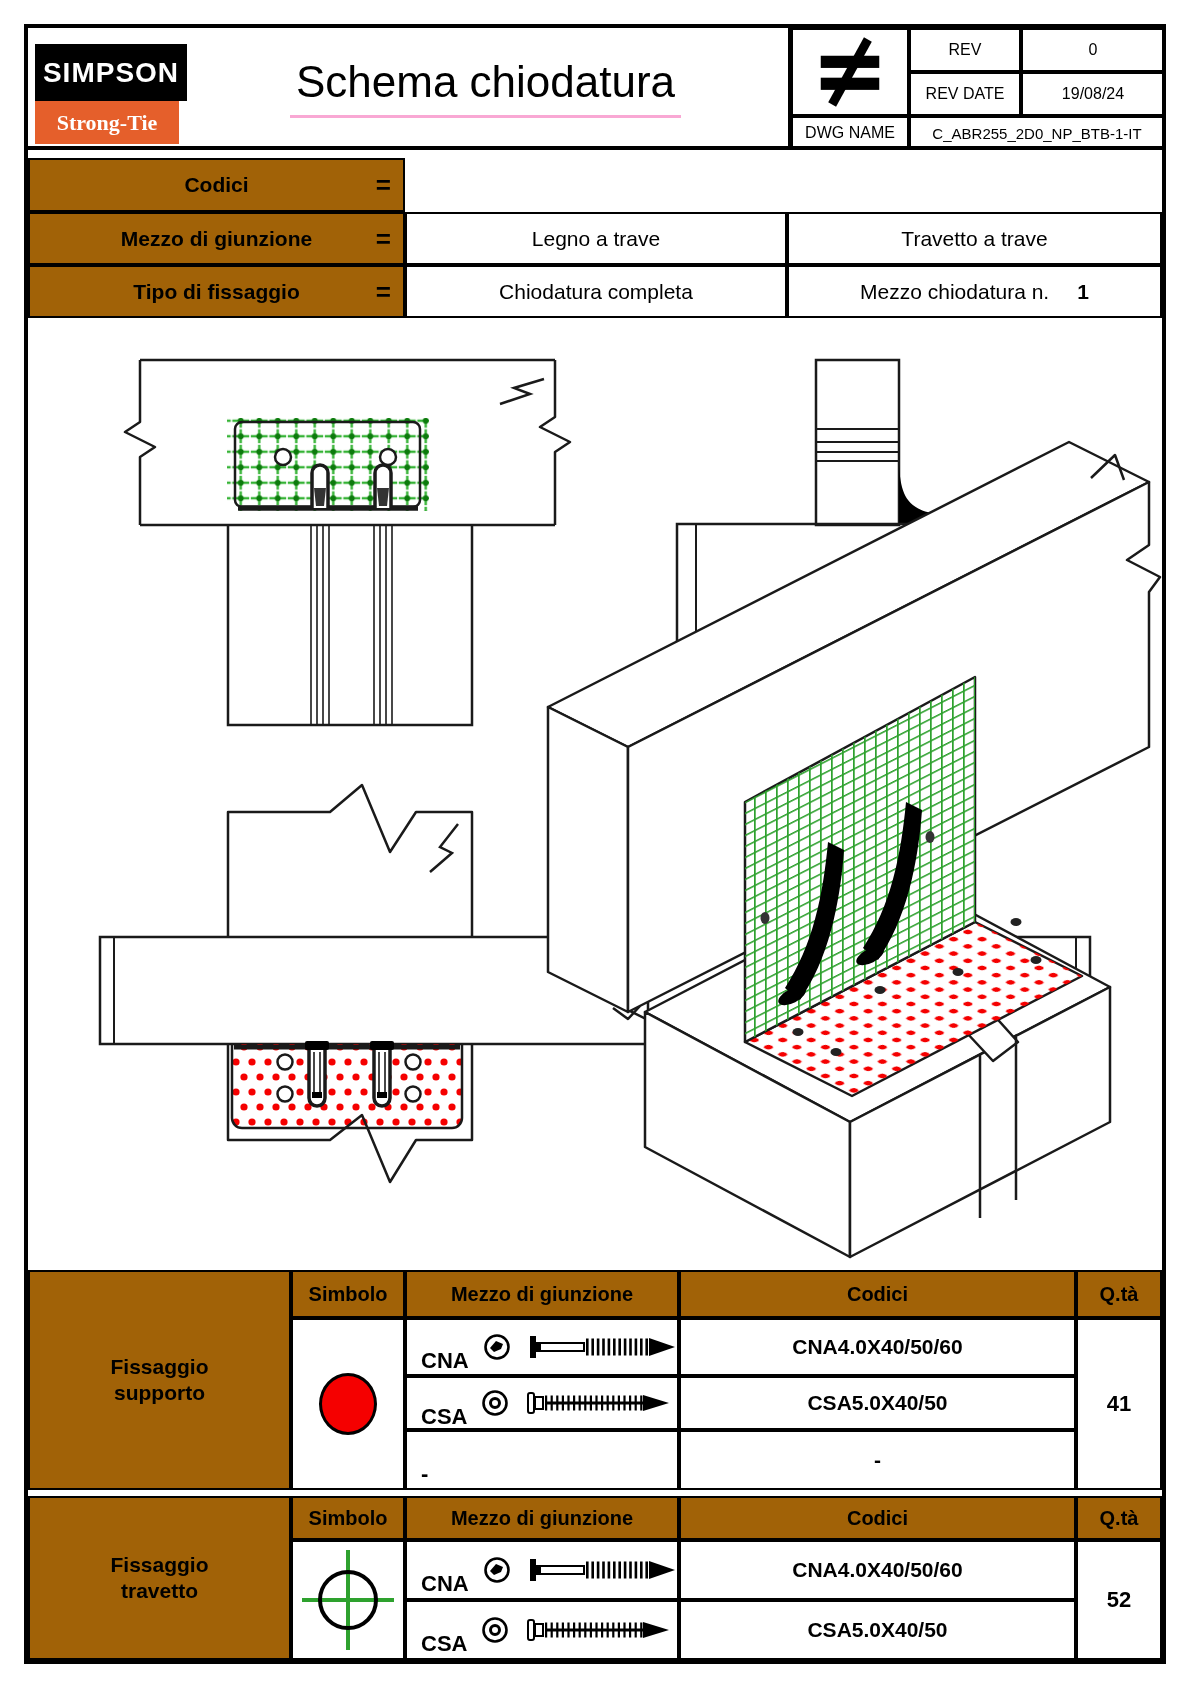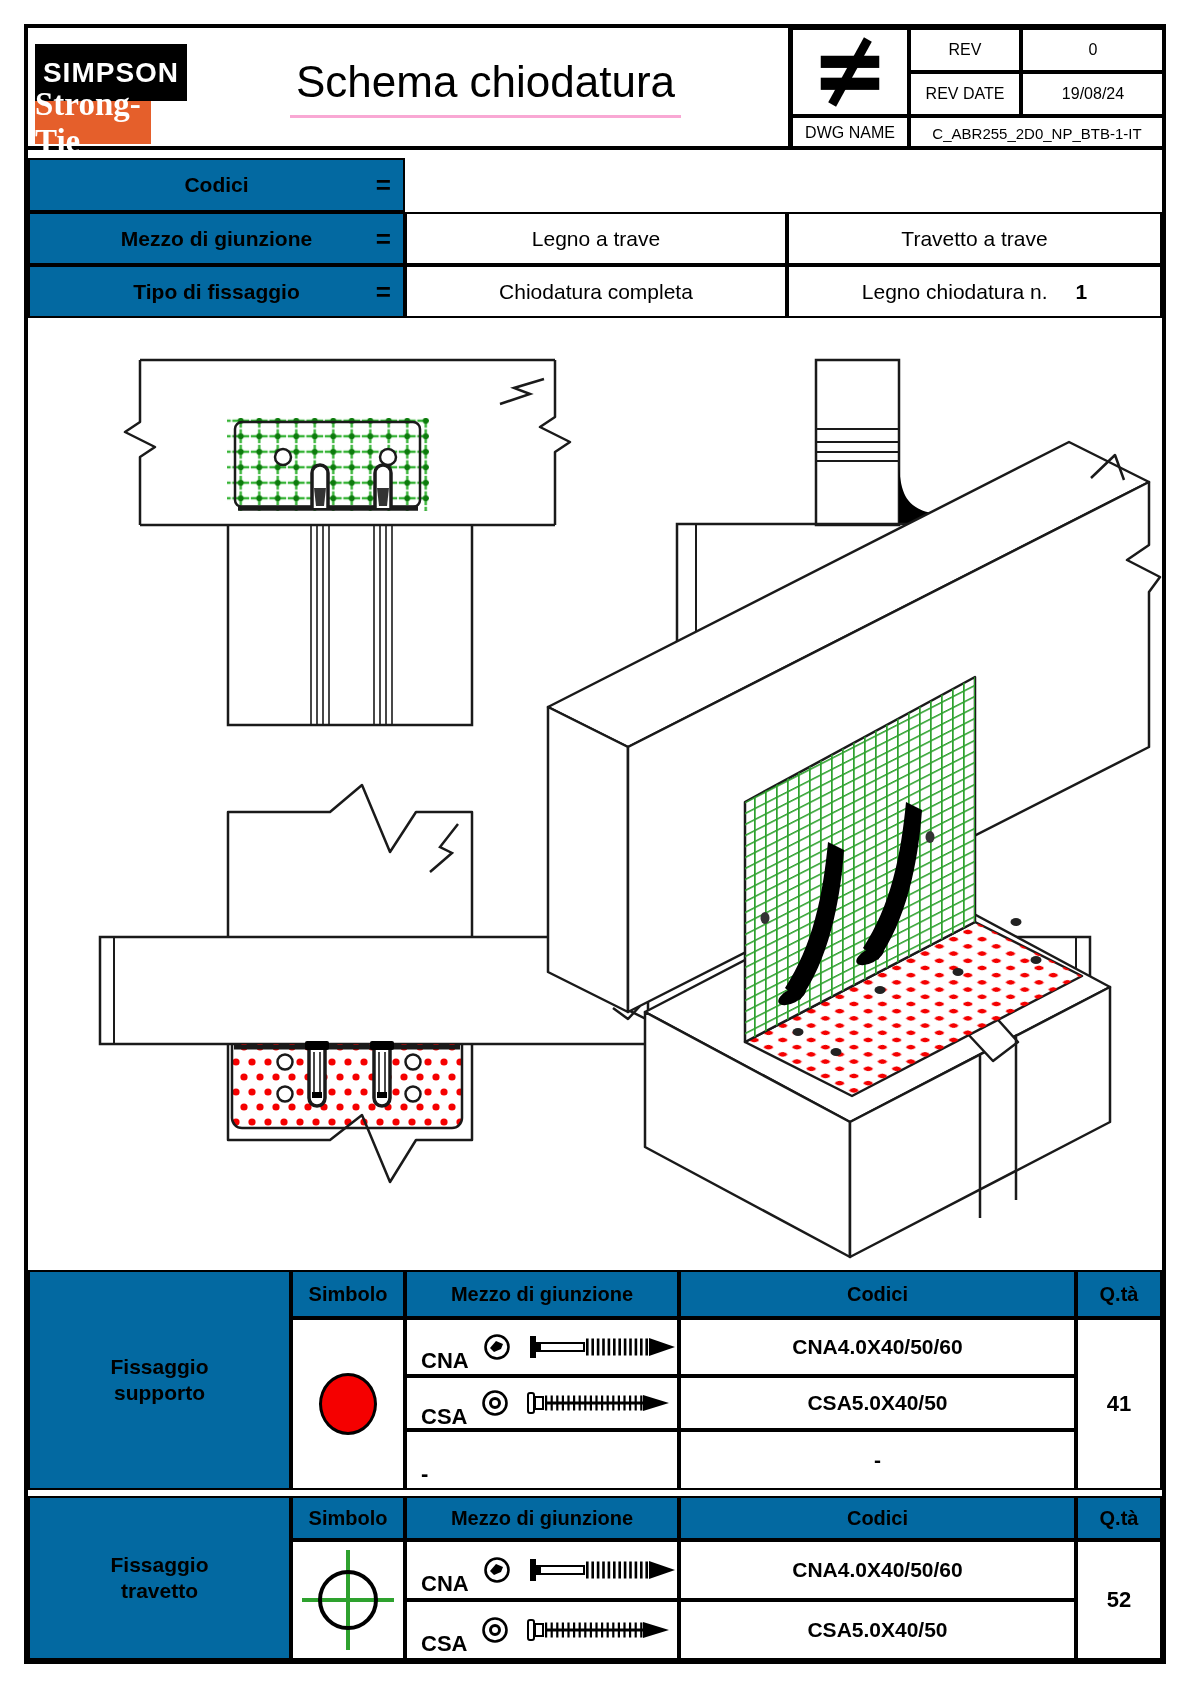--- a/index.html
+++ b/index.html
@@ -1,28 +1,28 @@
 <!DOCTYPE html>
 <html><head>
 <meta charset="utf-8">
 <style>
   html,body{margin:0;padding:0;background:#fff;}
   .page{position:relative;width:1190px;height:1682px;background:#fff;overflow:hidden;
         font-family:"Liberation Sans", sans-serif;color:#000;}
   .sheet{position:absolute;left:24px;top:24px;width:1134px;height:1632px;border:4px solid #000;box-sizing:content-box;}
   .abs{position:absolute;box-sizing:border-box;}
   .cell{position:absolute;box-sizing:border-box;border:2px solid #000;display:flex;align-items:center;justify-content:center;}
-  .gray{background:#0369a1;justify-content:center;}
+  .gray{background:#a16207;justify-content:center;}
   .bold{font-weight:bold;}
   
   .header{position:absolute;left:0;top:0;width:1134px;height:122px;border-bottom:4px solid #000;box-sizing:border-box;}
   .logo-black{position:absolute;left:7px;top:16px;width:152px;height:57px;background:#000;color:#fff;
               display:flex;align-items:center;justify-content:center;font-weight:bold;font-size:28px;letter-spacing:1px;}
-  .logo-orange{position:absolute;left:7px;top:73px;width:116px;height:43px;background:#e55f2b;color:#fff;
-               display:flex;align-items:center;justify-content:center;font-weight:bold;font-size:33px;
+  .logo-orange{position:absolute;left:7px;top:73px;width:144px;height:43px;background:#e55f2b;color:#fff;
+               display:flex;align-items:center;justify-content:center;font-weight:bold;font-size:22px;
                font-family:"Liberation Serif", serif;}
   .title-wrap{position:absolute;left:170px;top:0;width:575px;height:118px;display:flex;align-items:center;justify-content:center;}
   .title{font-size:44px;border-bottom:3px solid #f9a8d4;padding:0 6px 8px 6px;}
   .hdr-right{position:absolute;left:760px;top:0;width:374px;height:118px;border-left:3px solid #000;box-sizing:border-box;}
   .small-lbl{font-size:16px;}
   .dwg-val{font-size:15px;letter-spacing:0px;}
   
   .info{position:absolute;left:0;top:130px;width:1134px;height:160px;}
   .eq{position:absolute;right:12px;font-size:26px;font-weight:bold;top:50%;transform:translateY(-50%);}
   .info-label{font-size:21px;font-weight:bold;}
@@ -90,21 +90,21 @@
     </div>
 
     <div class="cell gray" style="left:0;top:107px;width:377px;height:53px;">
       <span class="info-label">Tipo di fissaggio</span>
       <span class="eq">=</span>
     </div>
     <div class="cell" style="left:377px;top:107px;width:382px;height:53px;">
       <span class="info-val">Chiodatura completa</span>
     </div>
     <div class="cell" style="left:759px;top:107px;width:375px;height:53px;">
-      <span class="info-val">Legno chiodatura n.</span>
+      <span class="info-val">Mezzo chiodatura n.</span>
       <span class="info-val bold" style="margin-left:28px;">1</span>
     </div>
   </div>
 
   <svg class="abs" style="left:0;top:292px;" width="1134" height="950" viewBox="0 0 1134 950">
     <defs>
       <pattern id="pGreenCross" width="18.5" height="15.5" patternUnits="userSpaceOnUse">
         <line x1="0.8" y1="7.75" x2="17.7" y2="7.75" stroke="#35b335" stroke-width="2.4"></line>
         <line x1="9.25" y1="0.8" x2="9.25" y2="14.7" stroke="#35b335" stroke-width="2.4"></line>
         <circle cx="9.25" cy="7.75" r="3" fill="#0c7a0c"></circle>

